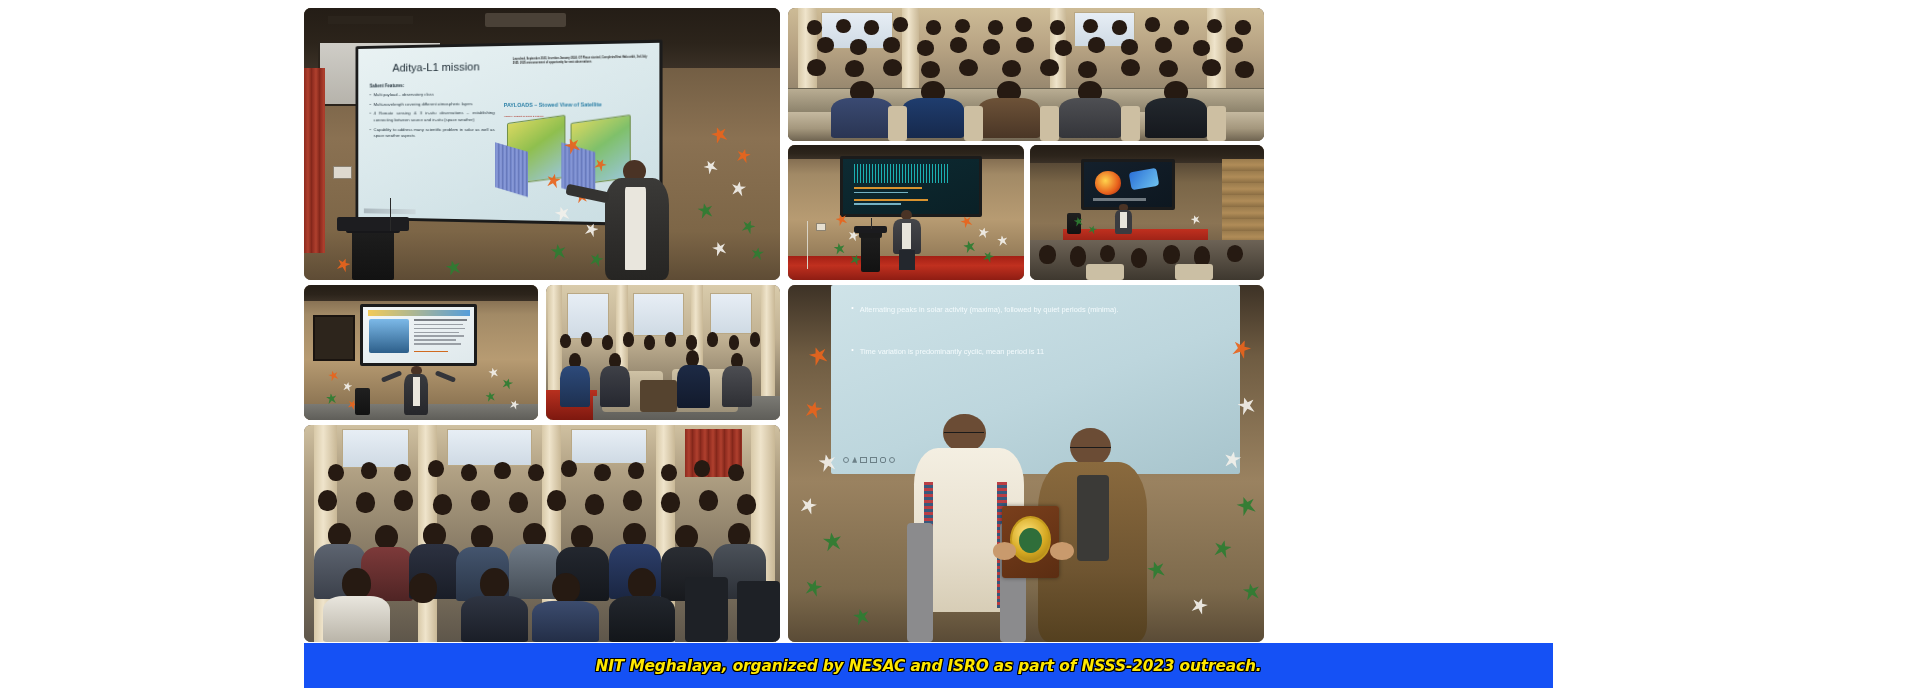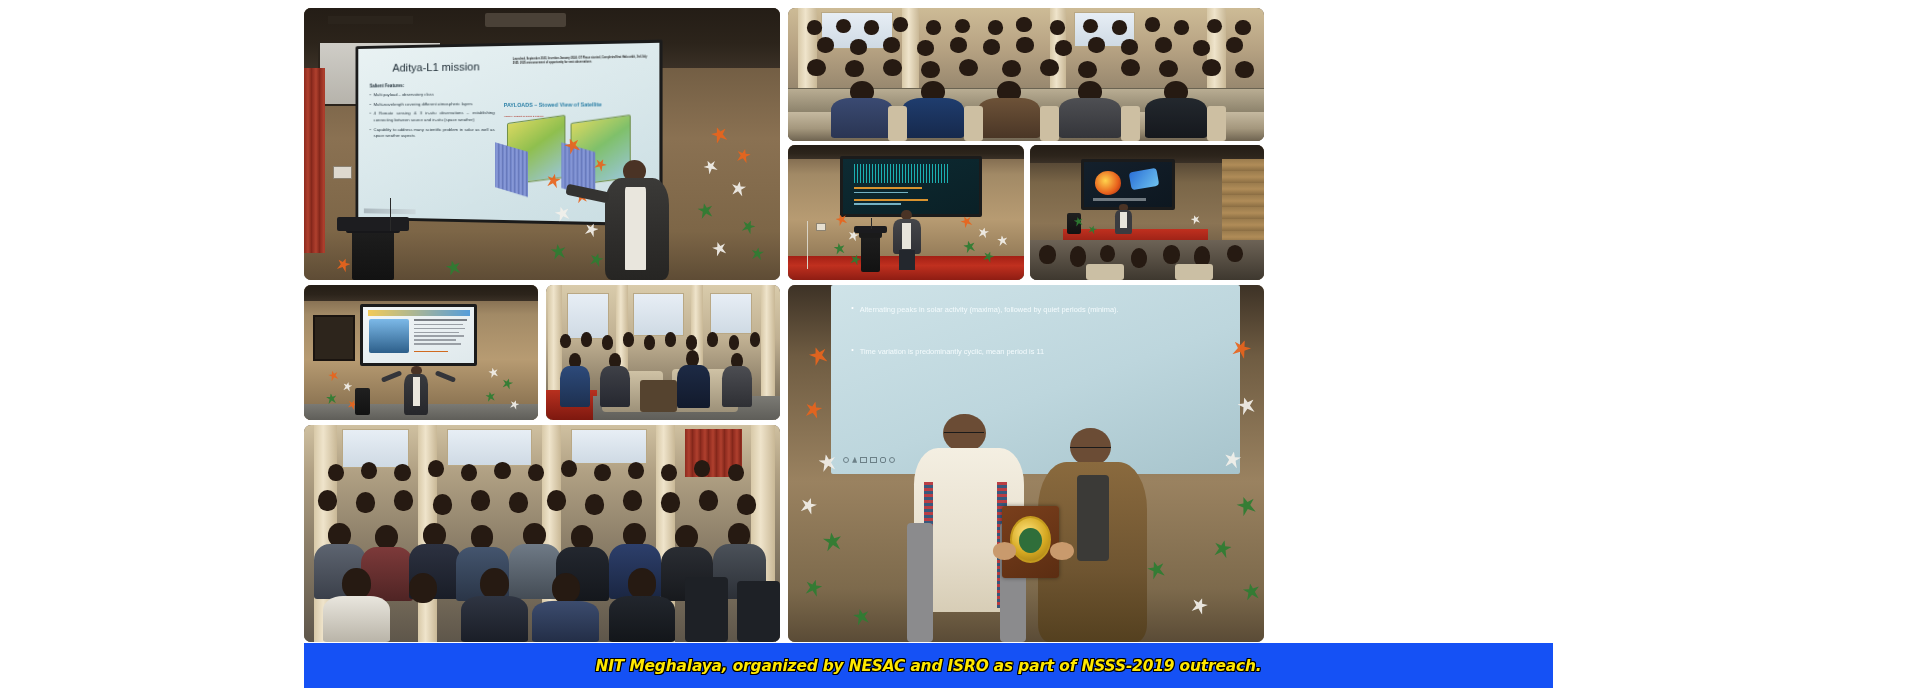--- a/index.html
+++ b/index.html
@@ -626,16 +626,16 @@
       <div class="torso" style="left:48%;top:81%;width:14%;height:19%;background:linear-gradient(180deg,#3c4c6e,#232e47);"></div>
       <div class="head" style="left:68%;top:66%;width:6%;height:14%;"></div>
       <div class="torso" style="left:64%;top:79%;width:14%;height:21%;background:linear-gradient(180deg,#22262d,#13161a);"></div>
 
       <div style="position:absolute;left:80%;top:70%;width:9%;height:30%;background:#1e2126;border-radius:4px;"></div>
       <div style="position:absolute;left:91%;top:72%;width:9%;height:28%;background:#1e2126;border-radius:4px;"></div>
     </div>
   </div>
 
   <div id="caption-bar">
-    <div class="cap-line l2">NIT Meghalaya, organized by NESAC and ISRO as part of NSSS-2019 outreach.</div>
+    <div class="cap-line l2">NIT Meghalaya, organized by NESAC and ISRO as part of NSSS-2023 outreach.</div>
   </div>
 
 </div>
 
 </body></html>

